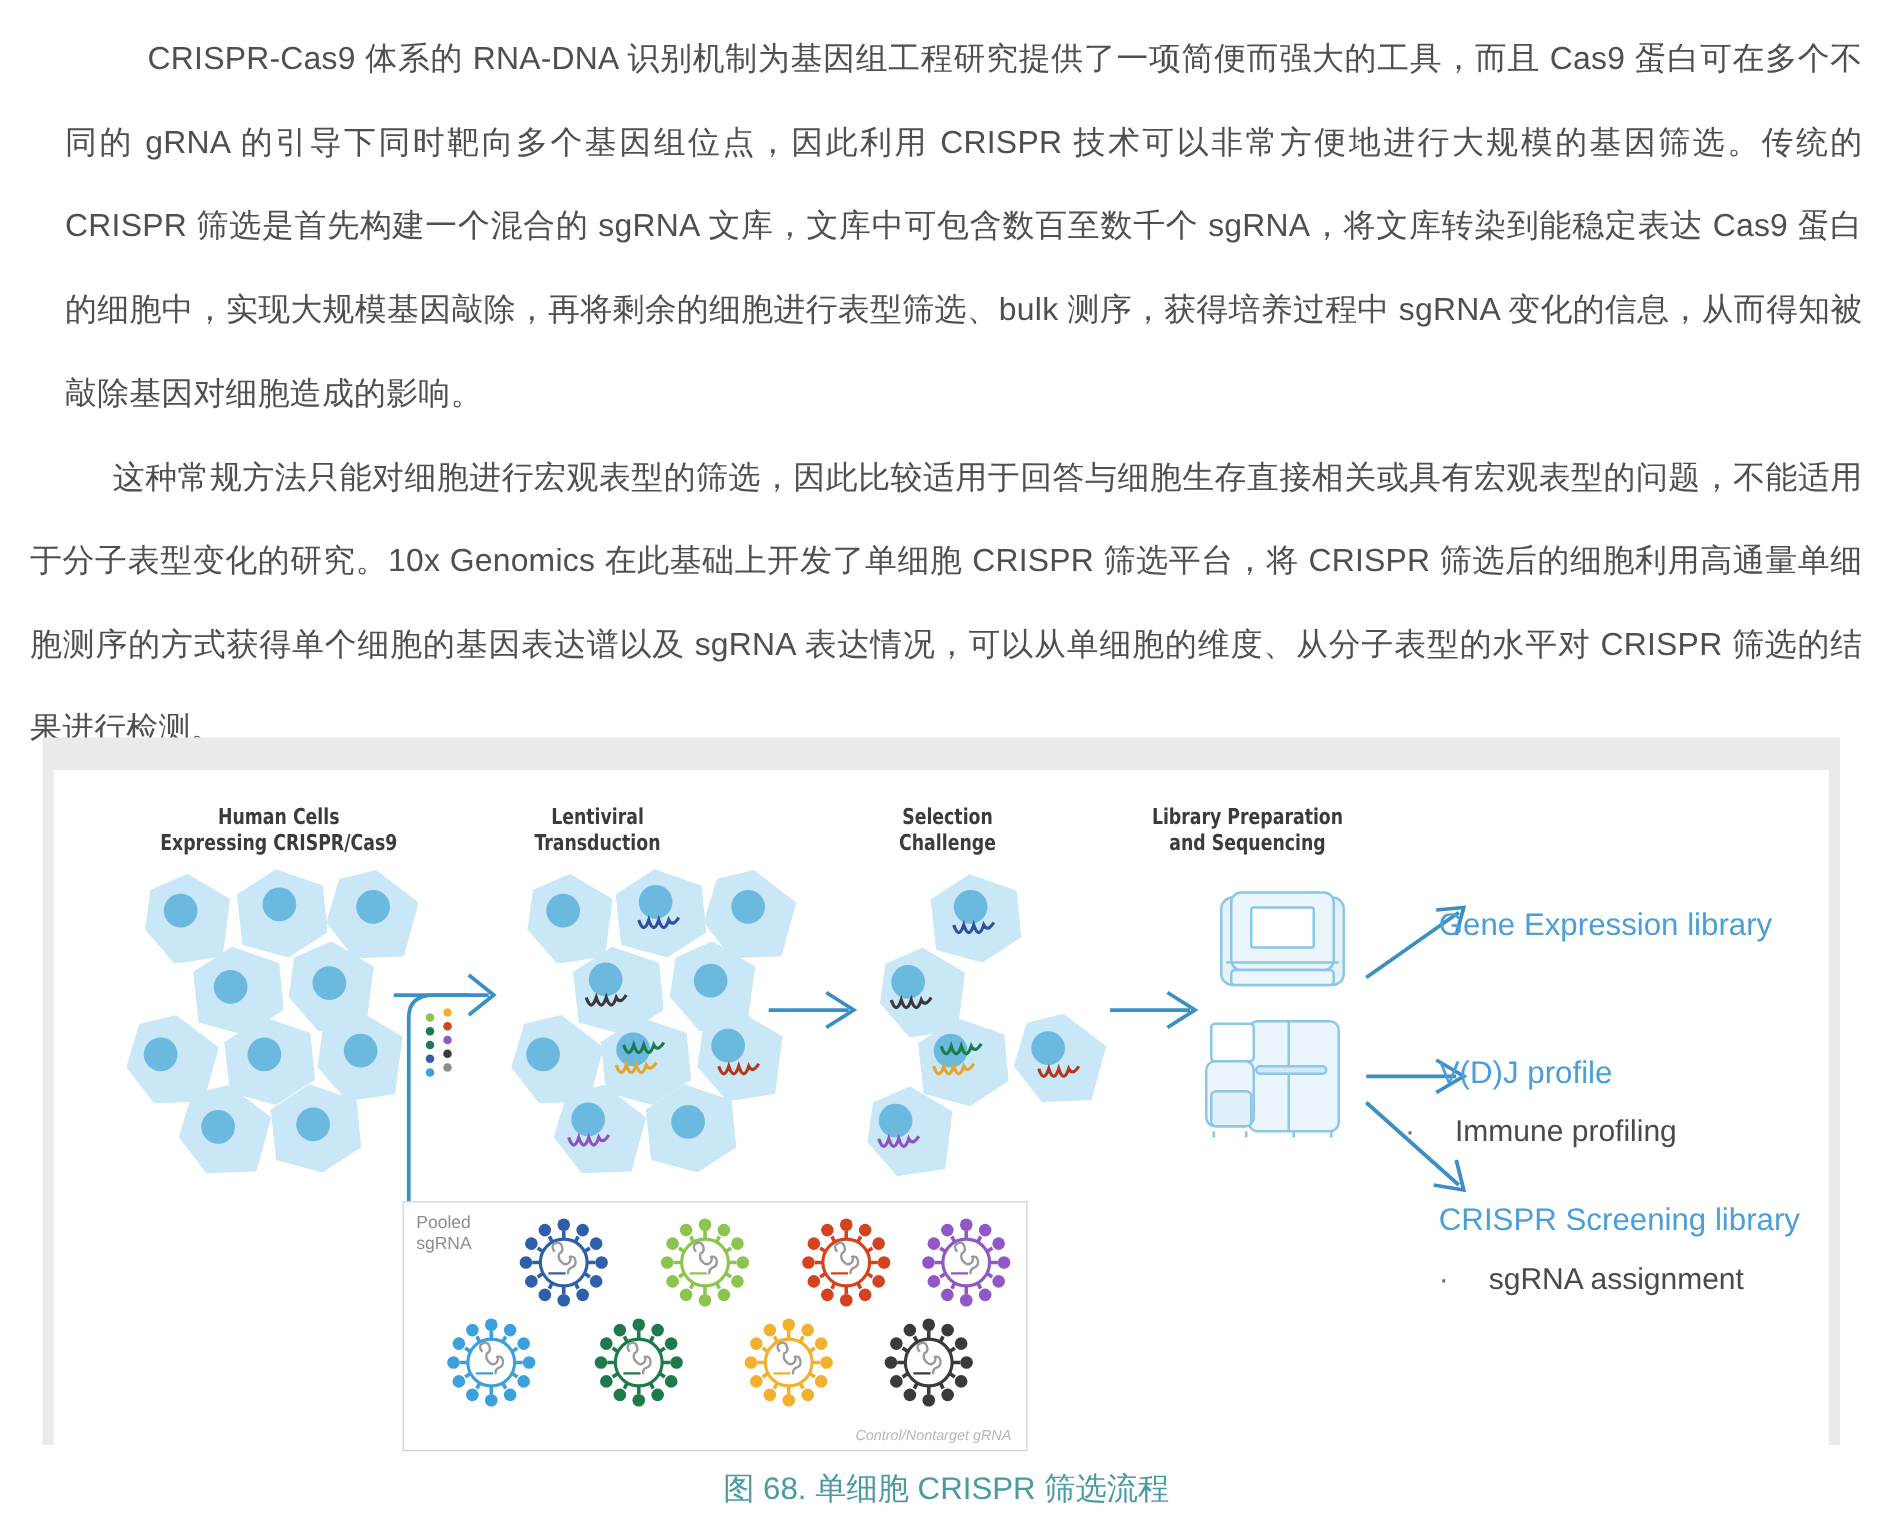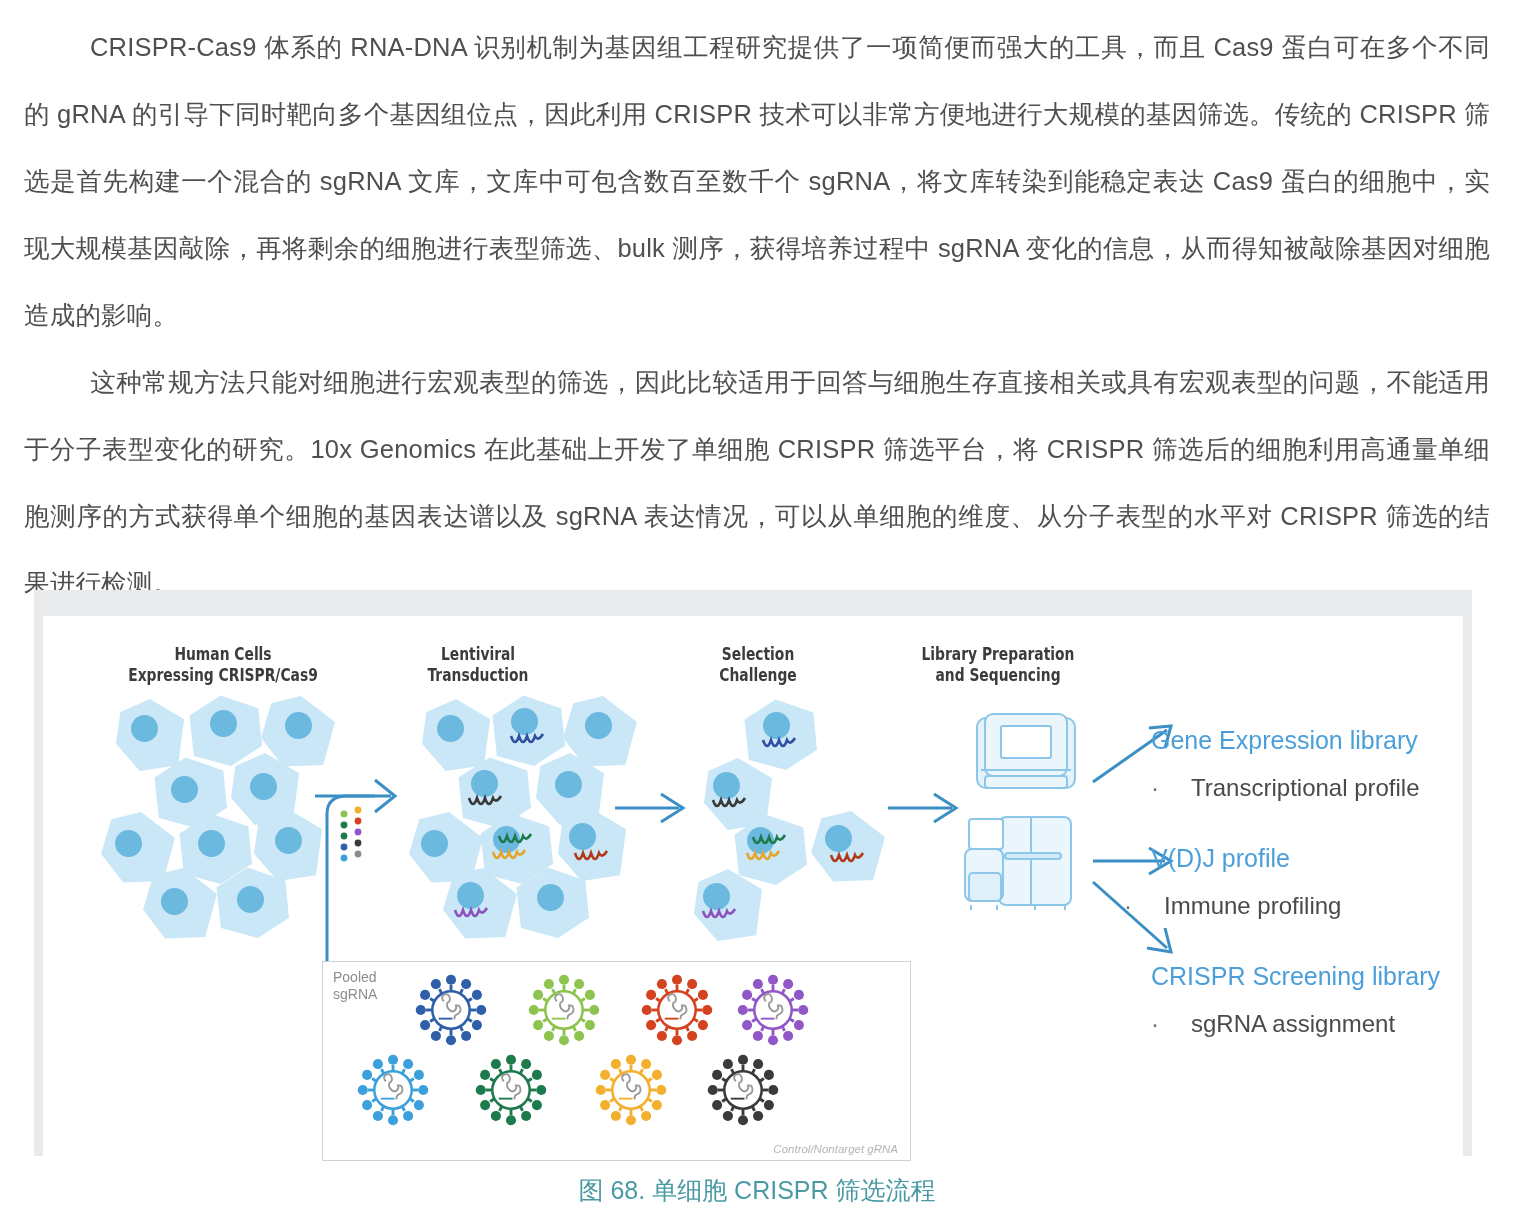--- a/index.html
+++ b/index.html
@@ -25,21 +25,21 @@
   .para {
     color: #4f4f4f;
     font-size: 25.5px;
     line-height: 67px;
     text-align: justify;
     text-justify: inter-character;
     letter-spacing: 0.2px;
     margin: 0;
     padding: 0;
   }
-  .para.first { padding-top: 14px; }
+  .para.first { padding-top: 14px; margin-left: 28px; }
   .para .indent { display: inline-block; width: 66px; }
 
   
   .figure-frame {
     position: absolute;
     left: 34px;
     top: 590px;
     width: 1438px;
     height: 566px;
     background: #e9eaec;
@@ -85,21 +85,21 @@
     width: 27px;
     height: 27px;
   }
   .squiggle { position: absolute; }
 
   
   .pooled-box {
     position: absolute;
     left: 279px;
     top: 345px;
-    width: 589px;
+    width: 500px;
     height: 200px;
     border: 1px solid #cfd2d5;
     background: #ffffff;
     box-sizing: border-box;
   }
   .pooled-label {
     position: absolute;
     left: 10px;
     top: 7px;
     color: #8a8d90;
@@ -338,21 +338,20 @@
     <svg style="position:absolute; left:1048px; top:228px; width:90px; height:34px;" viewBox="0 0 90 34">
       <path d="M2 17 L74 17" fill="none" stroke="#3b8fc4" stroke-width="3"></path>
       <path d="M58 4 L80 17 L58 30" fill="none" stroke="#3b8fc4" stroke-width="3"></path>
     </svg>
     <svg style="position:absolute; left:1048px; top:262px; width:90px; height:82px;" viewBox="0 0 90 82">
       <path d="M2 4 L76 70" fill="none" stroke="#3b8fc4" stroke-width="3"></path>
       <path d="M56 70 L80 74 L74 50" fill="none" stroke="#3b8fc4" stroke-width="3"></path>
     </svg>
 
     <div class="lib-title" style="left:1108px; top:110px;">Gene Expression library</div>
-    <div class="lib-bullet" style="left:1108px; top:158px;"><span class="dot">·</span><span>Transcriptional profile</span></div>
 
     <div class="lib-title" style="left:1108px; top:228px;">V(D)J profile</div>
     <div class="lib-bullet" style="left:1081px; top:276px;"><span class="dot">·</span><span>Immune profiling</span></div>
 
     <div class="lib-title" style="left:1108px; top:346px;">CRISPR Screening library</div>
     <div class="lib-bullet" style="left:1108px; top:394px;"><span class="dot">·</span><span>sgRNA assignment</span></div>
 
     <div class="pooled-box">
       <div class="pooled-label">Pooled
 sgRNA</div>

